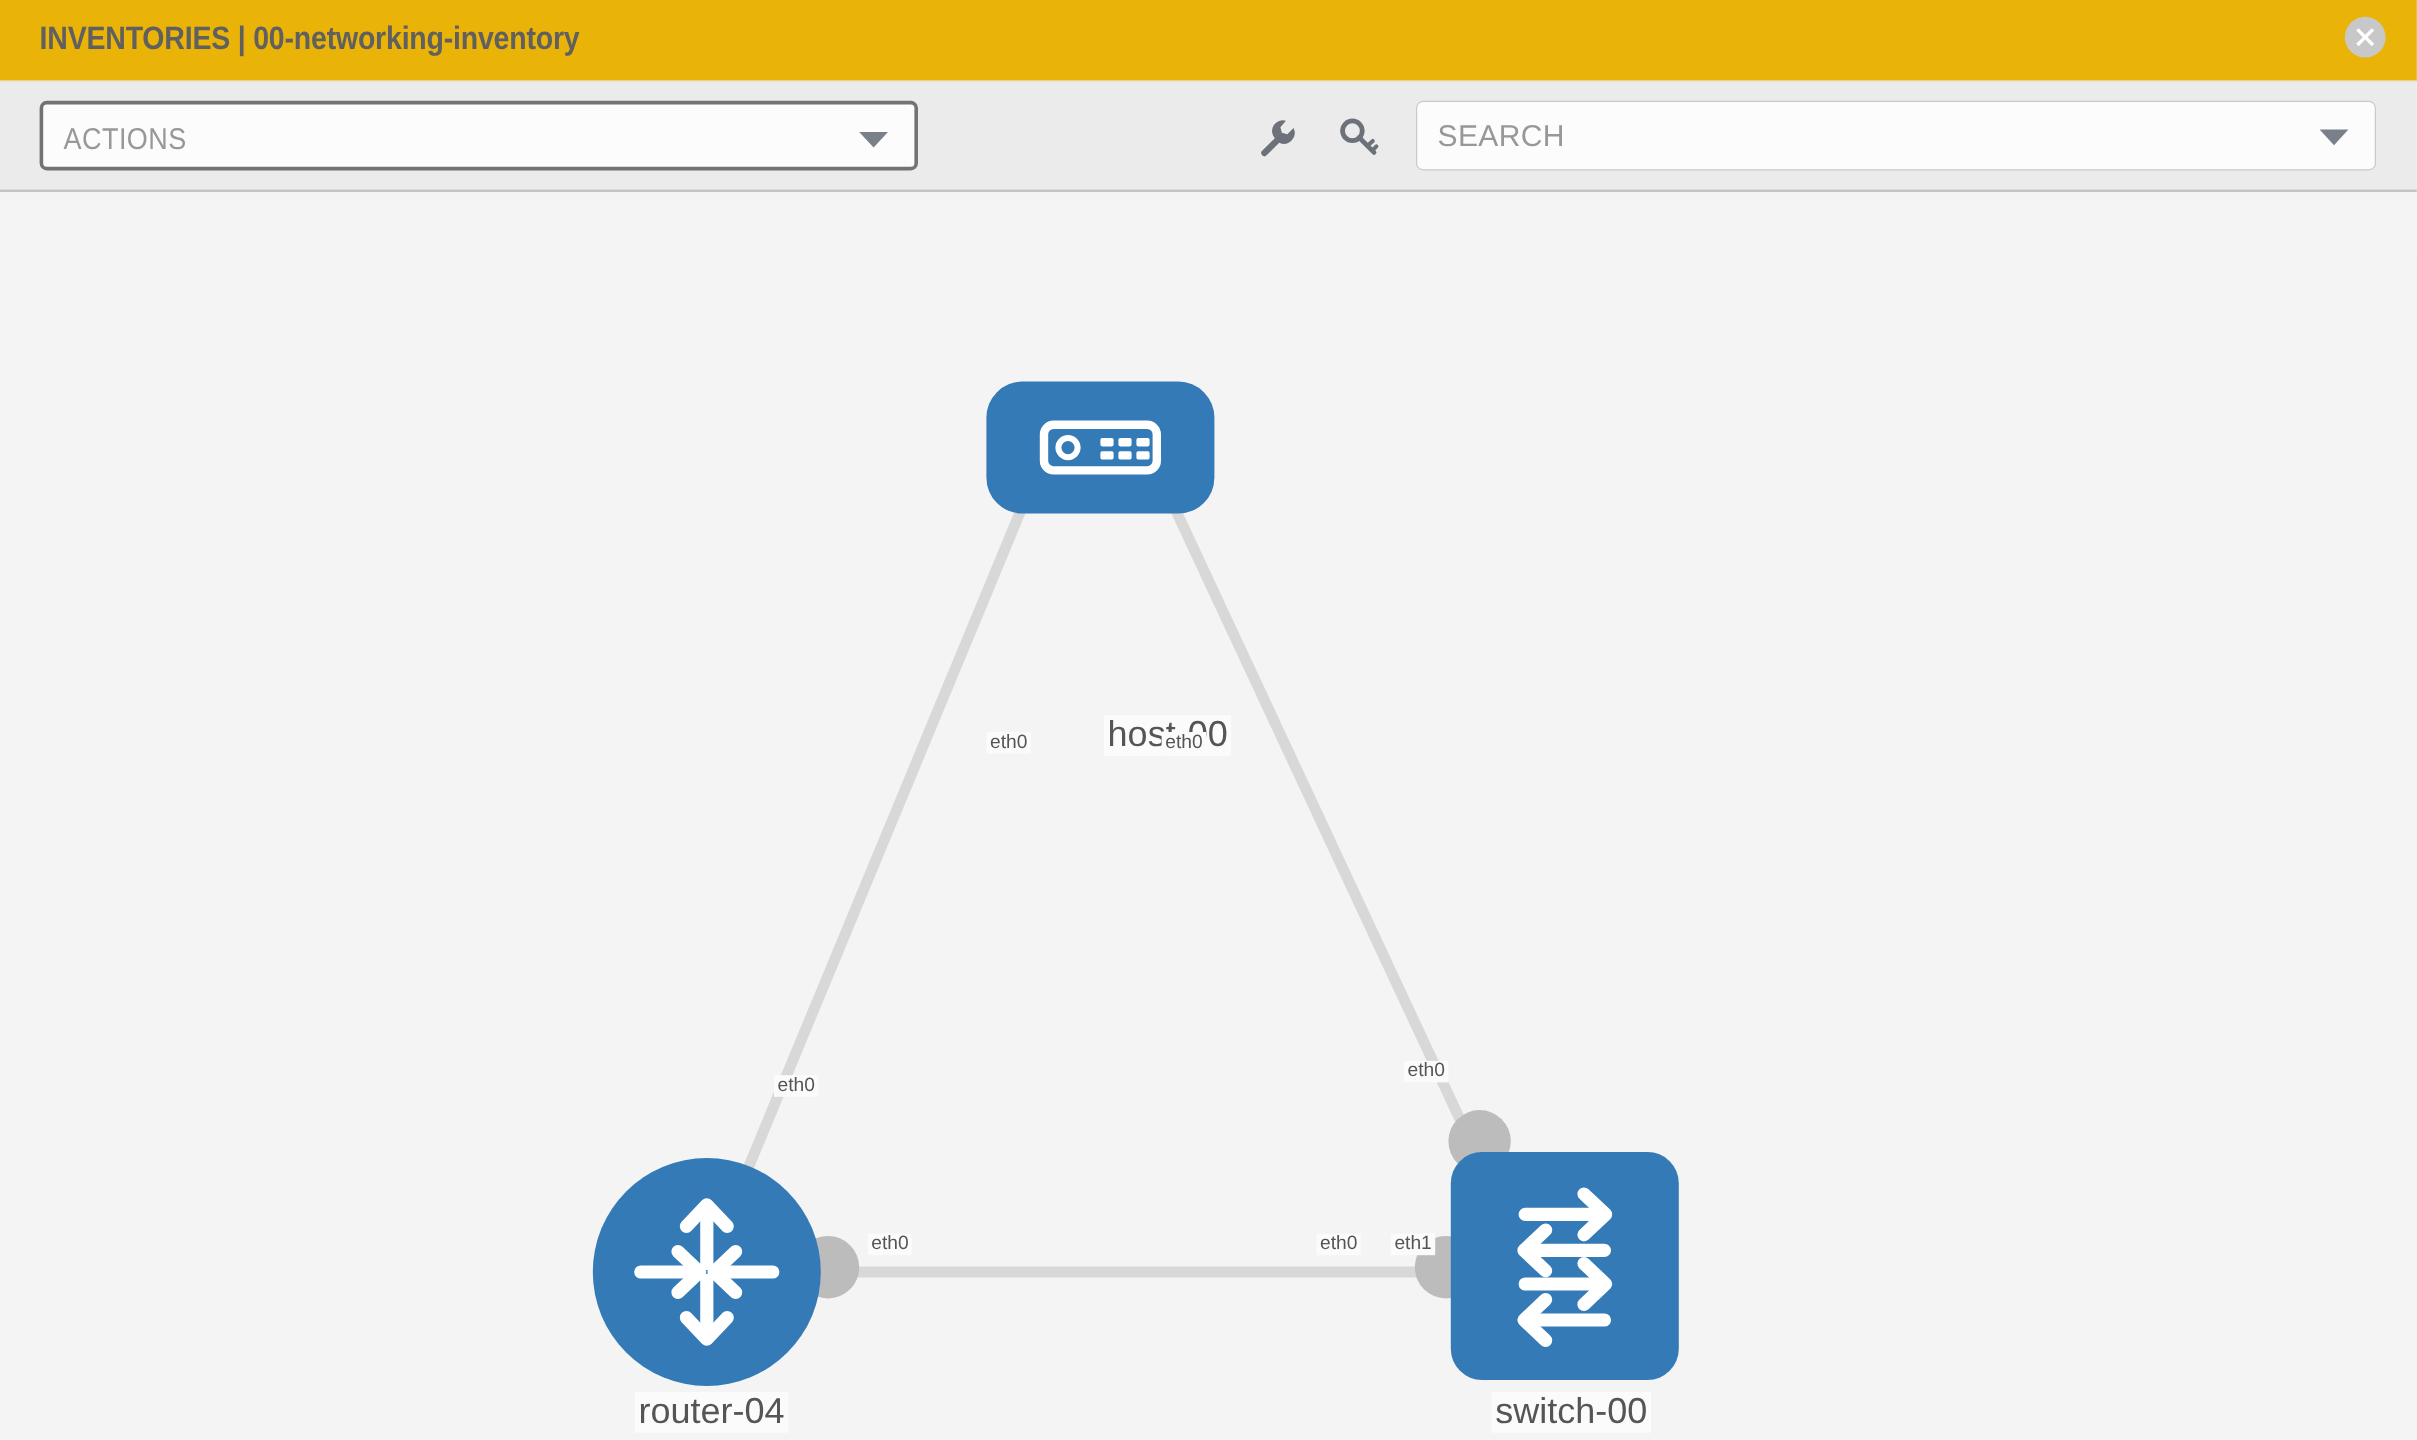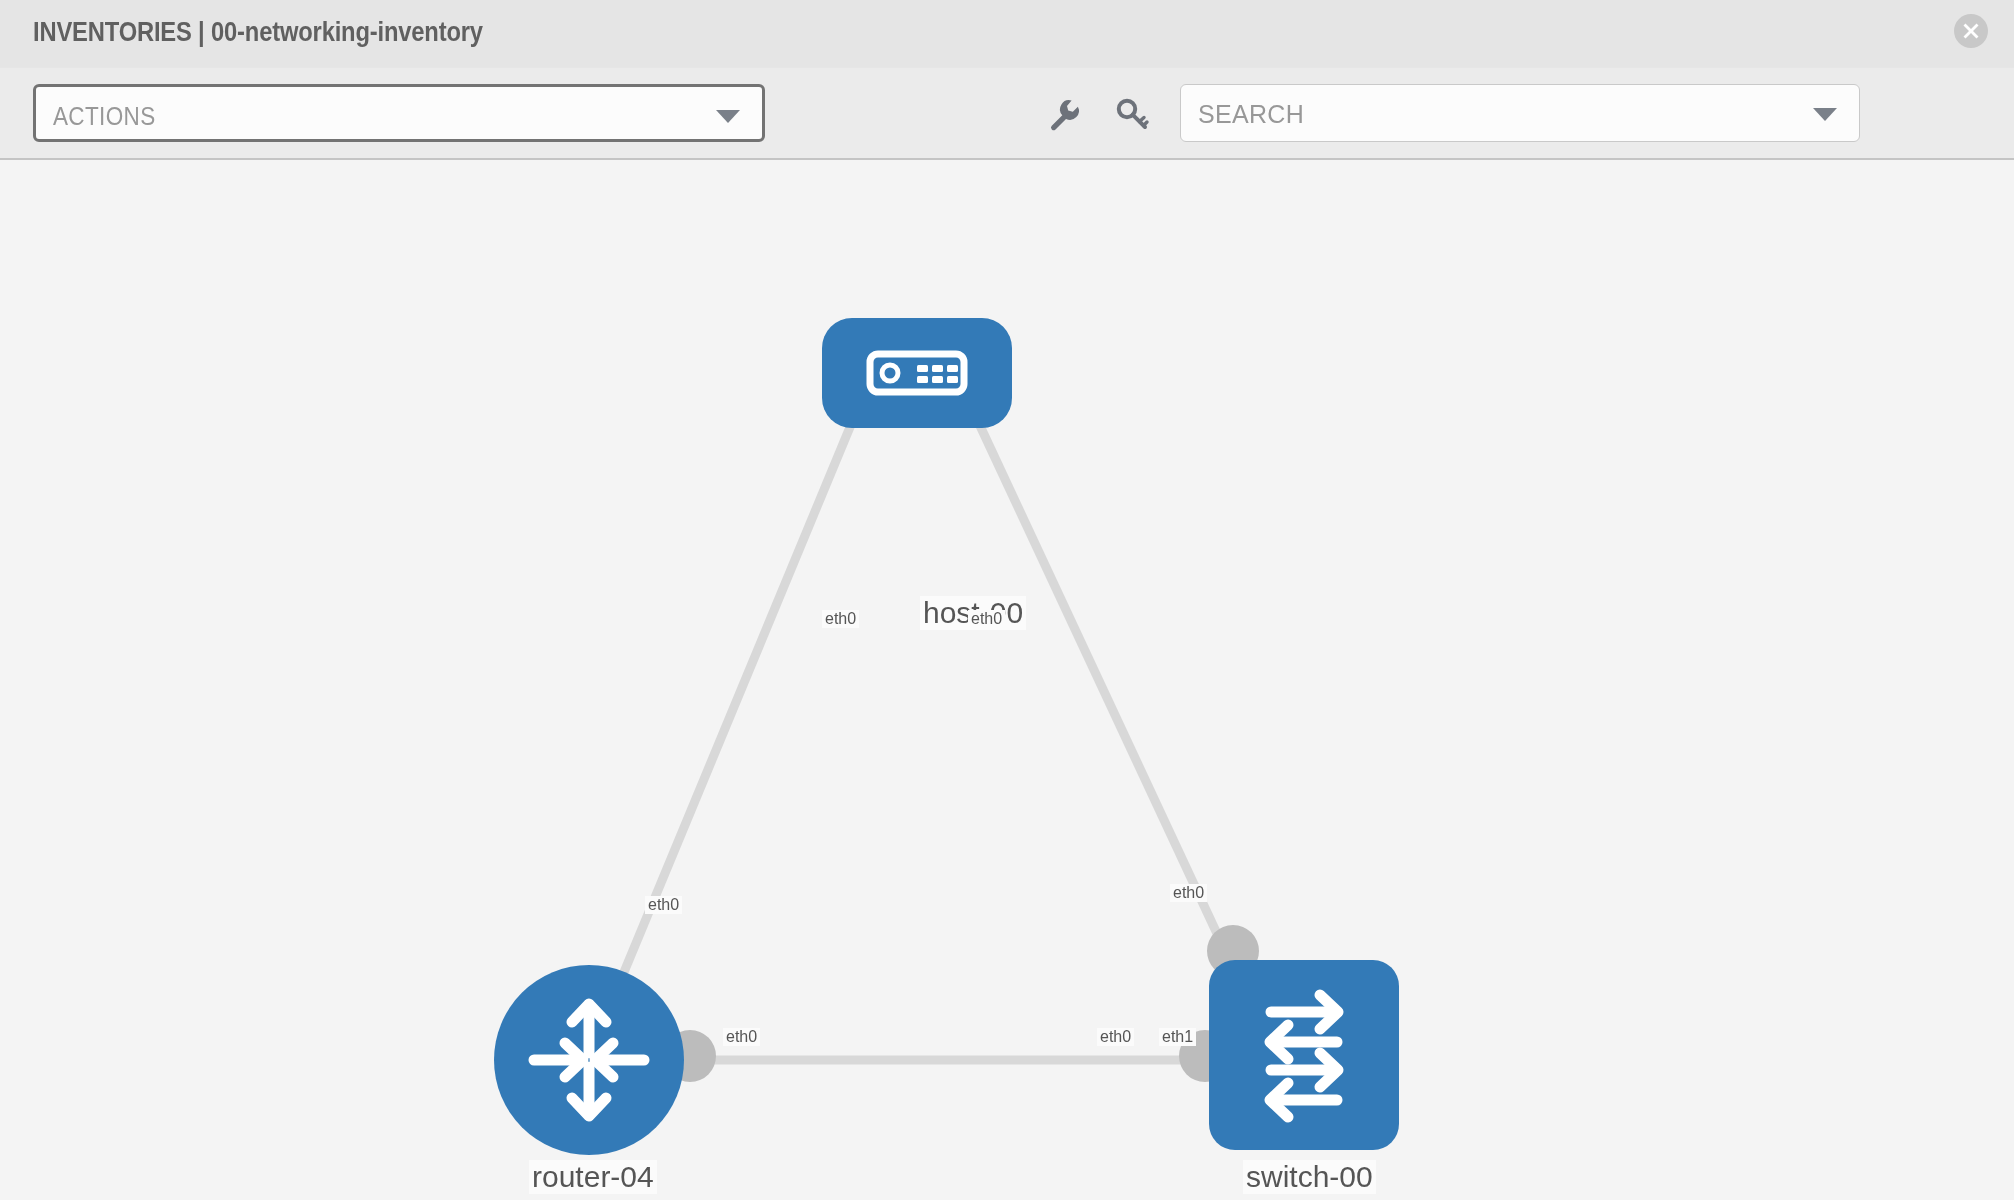--- a/index.html
+++ b/index.html
@@ -9,21 +9,21 @@
     overflow: hidden;
     font-family: "Liberation Sans", sans-serif;
     background: #ffffff;
   }
 
   
   #header {
     position: absolute;
     left: 0; top: 0;
     width: 2014px; height: 68px;
-    background: #e5e5e5;
+    background: #eab308;
     border-bottom: 1px solid #e6e6e6;
   }
   #page-title {
     position: absolute;
     left: 33px; top: 17px;
     font-size: 27px;
     font-weight: bold;
     color: #606060;
     letter-spacing: -0.2px;
     transform: scaleX(0.88);
@@ -80,21 +80,21 @@
     top: 96px;
     width: 36px; height: 36px;
     cursor: pointer;
   }
   #wrench-icon { left: 1046px; }
   #key-icon    { left: 1114px; }
 
   #search-box {
     position: absolute;
     left: 1180px; top: 84px;
-    width: 680px; height: 58px;
+    width: 800px; height: 58px;
     background: #fcfcfc;
     border: 1px solid #c9c9c9;
     border-radius: 6px;
     cursor: text;
   }
   #search-label {
     position: absolute;
     left: 17px; top: 15px;
     font-size: 25px;
     color: #989898;

